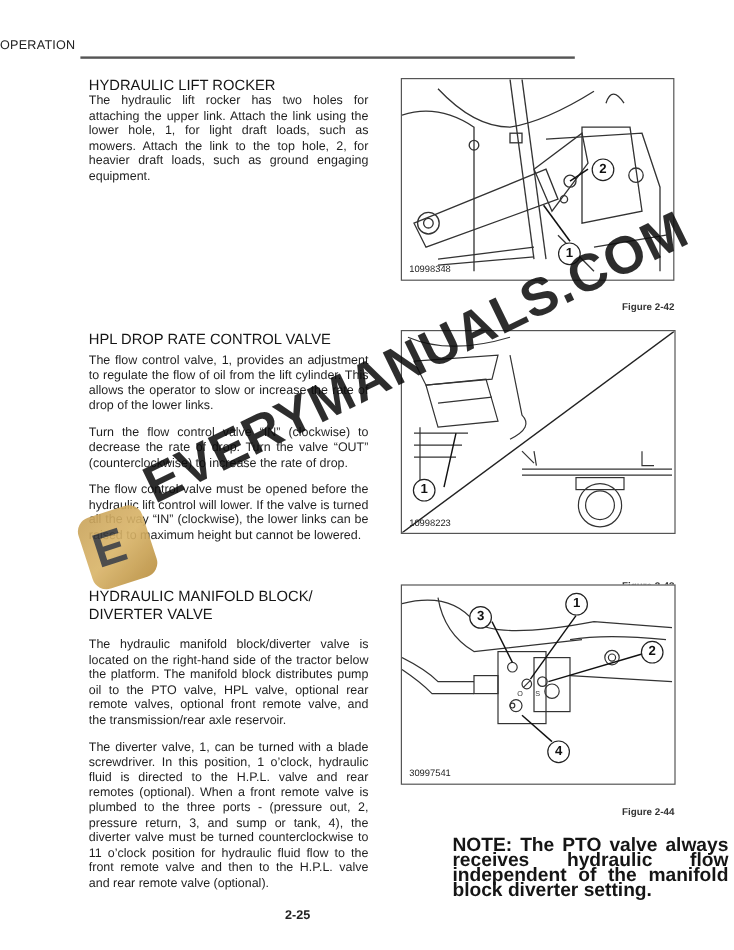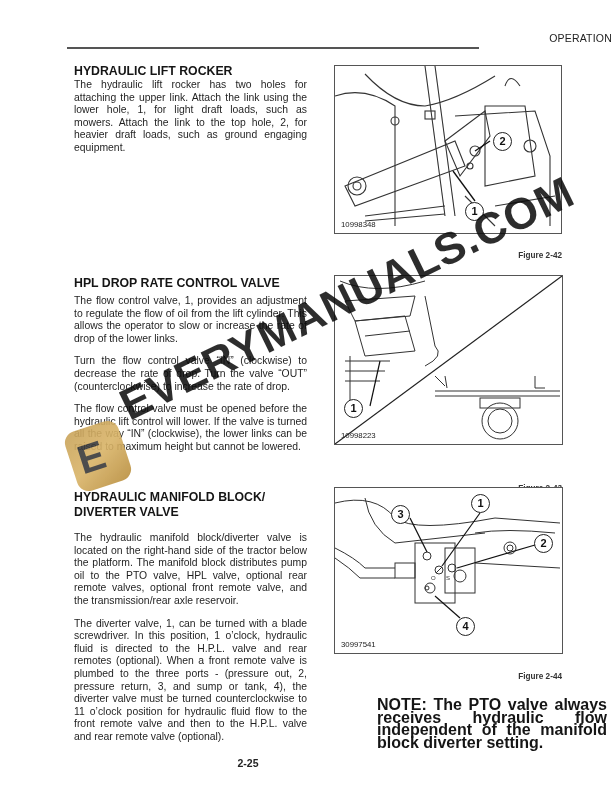--- a/index.html
+++ b/index.html
@@ -1,23 +1,23 @@
 <!DOCTYPE html>
 <html><head>
 <meta charset="utf-8">
 <style>
   html, body { margin: 0; padding: 0; background: #ffffff; }
   body { width: 612px; height: 792px; position: relative; overflow: hidden;
          font-family: "Liberation Sans", sans-serif; color: #1a1a1a; }
-  .header-title { position: absolute; left: 0; width: 612px; top: 32px; text-align: right;
+  .header-title { position: absolute; left: 0; width: 612px; top: 32px; text-align: left;
                   font-size: 10.5px; letter-spacing: 0.2px; color: #222; }
   .header-rule { position: absolute; left: 67px; width: 412px; top: 47px; height: 2px;
                  background: #555; }
   .col { position: absolute; left: 74px; width: 233px; }
-  .h { font-weight: bold; font-size: 12.3px; line-height: 15px; margin: 0; color: #151515; }
+  .h { font-weight: normal; font-size: 12.3px; line-height: 15px; margin: 0; color: #151515; }
   .p { font-size: 10.4px; line-height: 12.6px; text-align: justify; margin: 0; color: #1f1f1f; }
   .fig { position: absolute; border: 1.5px solid #555; background: #fff; overflow: hidden; }
   .fig svg { position: absolute; left: 0; top: 0; }
   .fig-id { position: absolute; left: 6px; bottom: 4px; font-size: 7.8px; color: #222; }
   .caption { position: absolute; right: 50px; font-size: 8.2px; font-weight: bold; color: #333; }
   .note { position: absolute; left: 332px; width: 230px; top: 699px; font-size: 16px;
           line-height: 12.6px; font-weight: bold; text-align: justify; color: #151515; margin-left: 45px; }
   .page-num { position: absolute; left: 0; width: 496px; top: 757px; text-align: center;
               font-size: 10.5px; font-weight: bold; color: #222; }
   .callout { position: absolute; width: 17px; height: 17px; border: 1.5px solid #222; border-radius: 50%;

